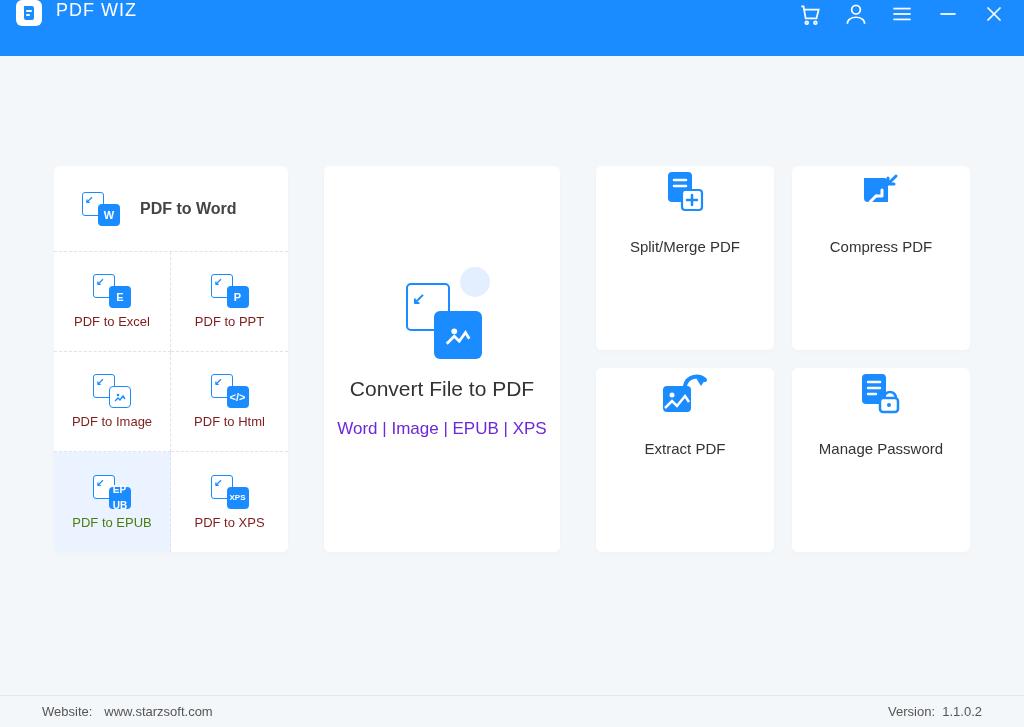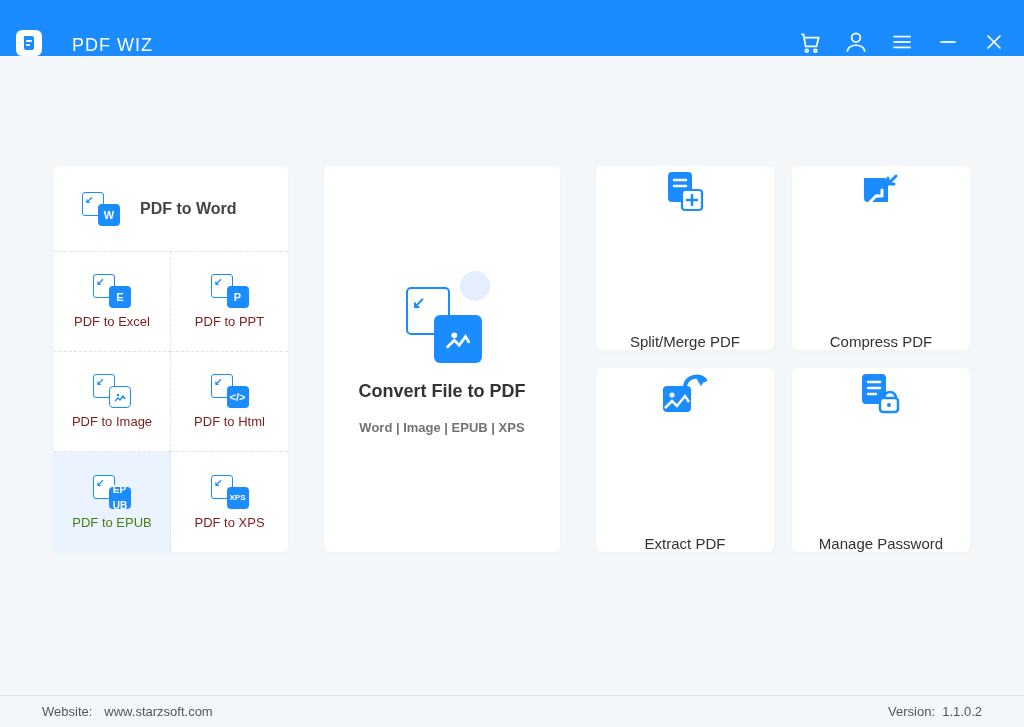--- a/index.html
+++ b/index.html
@@ -12,24 +12,23 @@
       width: 1024px;
       height: 727px;
       background: #f4f7fa;
       position: relative;
       overflow: hidden;
     }
     .title-bar {
       height: 56px;
       background: #1a8cff;
       display: flex;
-      align-items: flex-end;
+      align-items: flex-start;
       padding: 0 16px;
       color: #fff;
-      gap: 16px;
     }
     .app-logo {
       width: 26px;
       height: 26px;
       background: #fff;
       border-radius: 6px;
       display: flex;
       align-items: center;
       justify-content: center;
       margin-right: 14px;
@@ -118,43 +117,42 @@
       border-radius: 6px;
       display:flex;
       flex-direction:column;
       align-items:center;
       justify-content:center;
       gap: 18px;
       box-shadow: 0 2px 4px rgba(0,0,0,0.02);
       cursor:pointer;
     }
     .center-card .title {
-      font-size: 18px;
-      font-weight: 700;
+      font-size: 21px;
+      font-weight: 400;
       color: #333;
     }
     .center-card .subtitle {
-      font-size: 13px;
-      color: #737373;
-      font-weight: bold;
+      font-size: 17px;
+      color: #6d28d9;
     }
     .right-grid {
       display: grid;
       grid-template-columns: 1fr 1fr;
       grid-template-rows: 1fr 1fr;
       gap: 18px;
       width: 390px;
     }
     .right-tile {
       background: #fff;
       border-radius: 6px;
       display:flex;
       flex-direction:column;
       align-items:center;
-      justify-content:space-between;
+      justify-content:flex-start;
       gap: 18px;
       box-shadow: 0 2px 4px rgba(0,0,0,0.02);
       cursor:pointer;
     }
     .right-tile .label {
       font-size: 15px;
       color: #333;
       font-weight: 500;
     }
     .footer {

